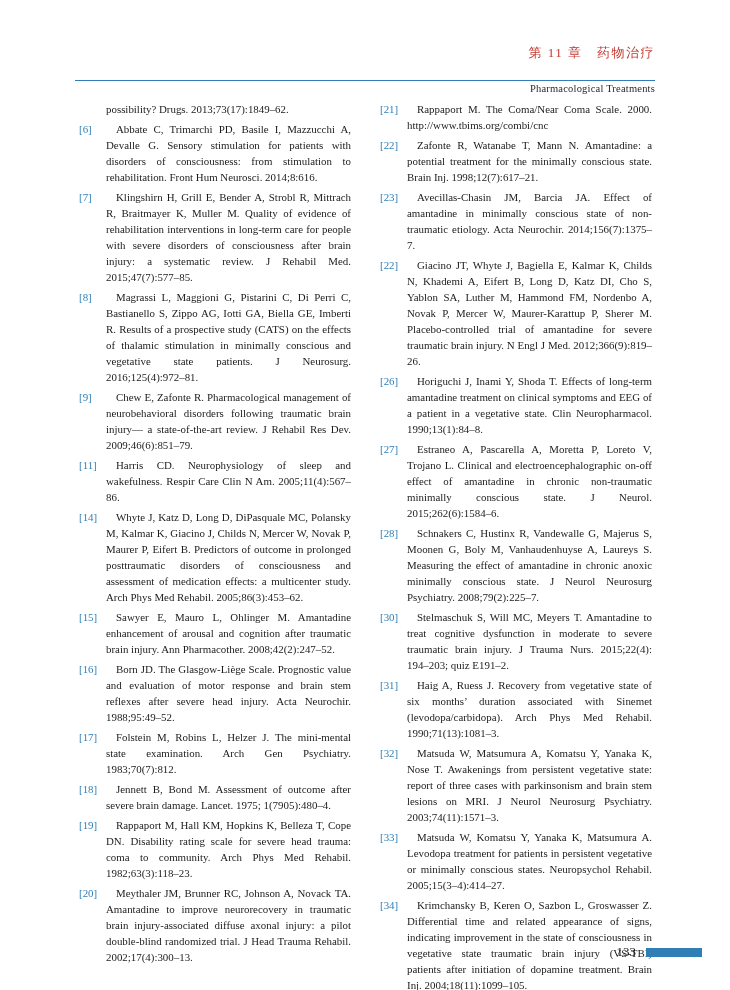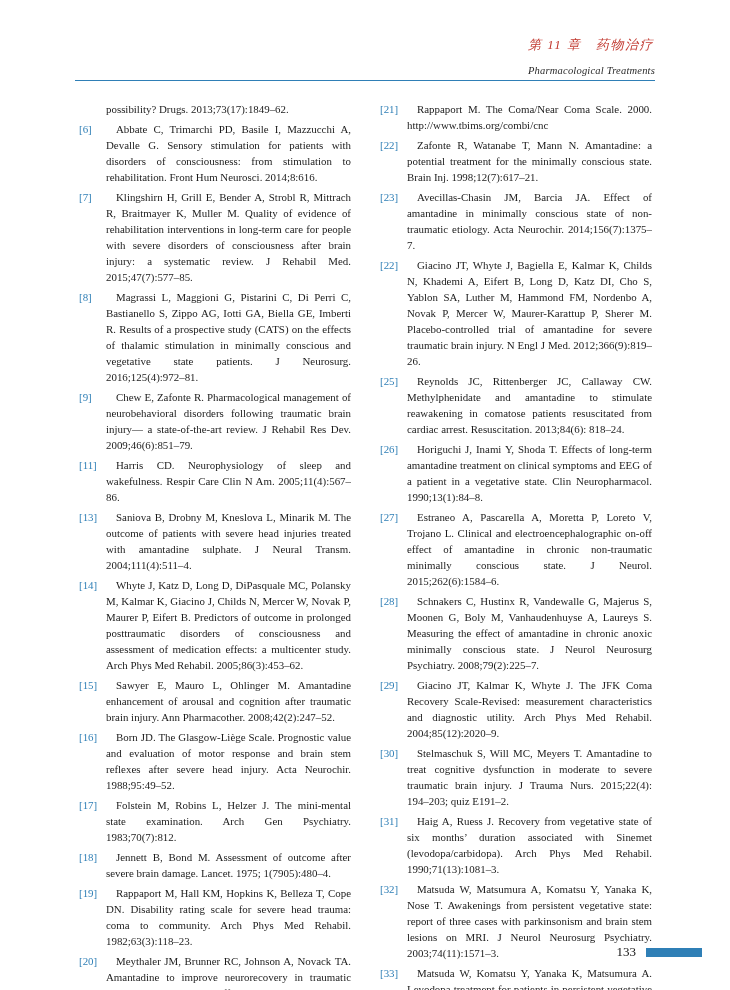--- a/index.html
+++ b/index.html
@@ -15,34 +15,33 @@
   }
   .page {
     position: relative;
     width: 730px;
     height: 990px;
     background: #ffffff;
     overflow: hidden;
   }
   .chapter-header {
     position: absolute;
-    top: 36px;
+    top: 44px;
     right: 75px;
-    text-align: left;
-    font-style: italic;
+    text-align: right;
   }
   .chapter-title-zh {
     font-size: 13px;
     color: var(--red);
     letter-spacing: 1.5px;
   }
   .chapter-title-en {
     font-size: 10.5px;
     color: #2a2a2a;
-    margin-top: 11px;
+    margin-top: 21px;
     letter-spacing: 0.2px;
   }
   .header-rule {
     position: absolute;
     top: 80px;
     left: 75px;
     width: 580px;
     height: 1px;
     background: var(--blue);
   }
@@ -109,39 +108,36 @@
   <div class="header-rule"></div>
 
   <main class="content">
     <div class="ref-col" id="col-left">
         <p class="ref cont"><span>possibility? Drugs. 2013;73(17):1849–62.</span></p>
         <p class="ref"><span class="ref-label">[6]</span><span>Abbate C, Trimarchi PD, Basile I, Mazzucchi A, Devalle G. Sensory stimulation for patients with disorders of consciousness: from stimulation to rehabilitation. Front Hum Neurosci. 2014;8:616.</span></p>
         <p class="ref"><span class="ref-label">[7]</span><span>Klingshirn H, Grill E, Bender A, Strobl R, Mittrach R, Braitmayer K, Muller M. Quality of evidence of rehabilitation interventions in long-term care for people with severe disorders of consciousness after brain injury: a systematic review. J Rehabil Med. 2015;47(7):577–85.</span></p>
         <p class="ref"><span class="ref-label">[8]</span><span>Magrassi L, Maggioni G, Pistarini C, Di Perri C, Bastianello S, Zippo AG, Iotti GA, Biella GE, Imberti R. Results of a prospective study (CATS) on the effects of thalamic stimulation in minimally conscious and vegetative state patients. J Neurosurg. 2016;125(4):972–81.</span></p>
         <p class="ref"><span class="ref-label">[9]</span><span>Chew E, Zafonte R. Pharmacological management of neurobehavioral disorders following traumatic brain injury— a state-of-the-art review. J Rehabil Res Dev. 2009;46(6):851–79.</span></p>
         <p class="ref"><span class="ref-label">[11]</span><span>Harris CD. Neurophysiology of sleep and wakefulness. Respir Care Clin N Am. 2005;11(4):567–86.</span></p>
-        <p class="ref"><span class="ref-label">[13]</span><span>Saniova B, Drobny M, Kneslova L, Minarik M. The outcome of patients with severe head injuries treated with amantadine sulphate. J Neural Transm. 2004;111(4):511–4.</span></p>
         <p class="ref"><span class="ref-label">[14]</span><span>Whyte J, Katz D, Long D, DiPasquale MC, Polansky M, Kalmar K, Giacino J, Childs N, Mercer W, Novak P, Maurer P, Eifert B. Predictors of outcome in prolonged posttraumatic disorders of consciousness and assessment of medication effects: a multicenter study. Arch Phys Med Rehabil. 2005;86(3):453–62.</span></p>
         <p class="ref"><span class="ref-label">[15]</span><span>Sawyer E, Mauro L, Ohlinger M. Amantadine enhancement of arousal and cognition after traumatic brain injury. Ann Pharmacother. 2008;42(2):247–52.</span></p>
         <p class="ref"><span class="ref-label">[16]</span><span>Born JD. The Glasgow-Liège Scale. Prognostic value and evaluation of motor response and brain stem reflexes after severe head injury. Acta Neurochir. 1988;95:49–52.</span></p>
         <p class="ref"><span class="ref-label">[17]</span><span>Folstein M, Robins L, Helzer J. The mini-mental state examination. Arch Gen Psychiatry. 1983;70(7):812.</span></p>
         <p class="ref"><span class="ref-label">[18]</span><span>Jennett B, Bond M. Assessment of outcome after severe brain damage. Lancet. 1975; 1(7905):480–4.</span></p>
         <p class="ref"><span class="ref-label">[19]</span><span>Rappaport M, Hall KM, Hopkins K, Belleza T, Cope DN. Disability rating scale for severe head trauma: coma to community. Arch Phys Med Rehabil. 1982;63(3):118–23.</span></p>
         <p class="ref"><span class="ref-label">[20]</span><span>Meythaler JM, Brunner RC, Johnson A, Novack TA. Amantadine to improve neurorecovery in traumatic brain injury-associated diffuse axonal injury: a pilot double-blind randomized trial. J Head Trauma Rehabil. 2002;17(4):300–13.</span></p>
       </div>
     <div class="ref-col" id="col-right">
         <p class="ref"><span class="ref-label">[21]</span><span>Rappaport M. The Coma/Near Coma Scale. 2000. http://www.tbims.org/combi/cnc</span></p>
         <p class="ref"><span class="ref-label">[22]</span><span>Zafonte R, Watanabe T, Mann N. Amantadine: a potential treatment for the minimally conscious state. Brain Inj. 1998;12(7):617–21.</span></p>
         <p class="ref"><span class="ref-label">[23]</span><span>Avecillas-Chasin JM, Barcia JA. Effect of amantadine in minimally conscious state of non-traumatic etiology. Acta Neurochir. 2014;156(7):1375–7.</span></p>
         <p class="ref"><span class="ref-label">[22]</span><span>Giacino JT, Whyte J, Bagiella E, Kalmar K, Childs N, Khademi A, Eifert B, Long D, Katz DI, Cho S, Yablon SA, Luther M, Hammond FM, Nordenbo A, Novak P, Mercer W, Maurer-Karattup P, Sherer M. Placebo-controlled trial of amantadine for severe traumatic brain injury. N Engl J Med. 2012;366(9):819–26.</span></p>
-        <p class="ref"><span class="ref-label">[25]</span><span>Reynolds JC, Rittenberger JC, Callaway CW. Methylphenidate and amantadine to stimulate reawakening in comatose patients resuscitated from cardiac arrest. Resuscitation. 2013;84(6): 818–24.</span></p>
         <p class="ref"><span class="ref-label">[26]</span><span>Horiguchi J, Inami Y, Shoda T. Effects of long-term amantadine treatment on clinical symptoms and EEG of a patient in a vegetative state. Clin Neuropharmacol. 1990;13(1):84–8.</span></p>
         <p class="ref"><span class="ref-label">[27]</span><span>Estraneo A, Pascarella A, Moretta P, Loreto V, Trojano L. Clinical and electroencephalographic on-off effect of amantadine in chronic non-traumatic minimally conscious state. J Neurol. 2015;262(6):1584–6.</span></p>
         <p class="ref"><span class="ref-label">[28]</span><span>Schnakers C, Hustinx R, Vandewalle G, Majerus S, Moonen G, Boly M, Vanhaudenhuyse A, Laureys S. Measuring the effect of amantadine in chronic anoxic minimally conscious state. J Neurol Neurosurg Psychiatry. 2008;79(2):225–7.</span></p>
-        <p class="ref"><span class="ref-label">[29]</span><span>Giacino JT, Kalmar K, Whyte J. The JFK Coma Recovery Scale-Revised: measurement characteristics and diagnostic utility. Arch Phys Med Rehabil. 2004;85(12):2020–9.</span></p>
         <p class="ref"><span class="ref-label">[30]</span><span>Stelmaschuk S, Will MC, Meyers T. Amantadine to treat cognitive dysfunction in moderate to severe traumatic brain injury. J Trauma Nurs. 2015;22(4): 194–203; quiz E191–2.</span></p>
         <p class="ref"><span class="ref-label">[31]</span><span>Haig A, Ruess J. Recovery from vegetative state of six months’ duration associated with Sinemet (levodopa/carbidopa). Arch Phys Med Rehabil. 1990;71(13):1081–3.</span></p>
         <p class="ref"><span class="ref-label">[32]</span><span>Matsuda W, Matsumura A, Komatsu Y, Yanaka K, Nose T. Awakenings from persistent vegetative state: report of three cases with parkinsonism and brain stem lesions on MRI. J Neurol Neurosurg Psychiatry. 2003;74(11):1571–3.</span></p>
         <p class="ref"><span class="ref-label">[33]</span><span>Matsuda W, Komatsu Y, Yanaka K, Matsumura A. Levodopa treatment for patients in persistent vegetative or minimally conscious states. Neuropsychol Rehabil. 2005;15(3–4):414–27.</span></p>
         <p class="ref"><span class="ref-label">[34]</span><span>Krimchansky B, Keren O, Sazbon L, Groswasser Z. Differential time and related appearance of signs, indicating improvement in the state of consciousness in vegetative state traumatic brain injury (VS-TBI) patients after initiation of dopamine treatment. Brain Inj. 2004;18(11):1099–105.</span></p>
       </div>
   </main>
 
   <footer class="page-footer">
     <span class="page-number">133</span>

